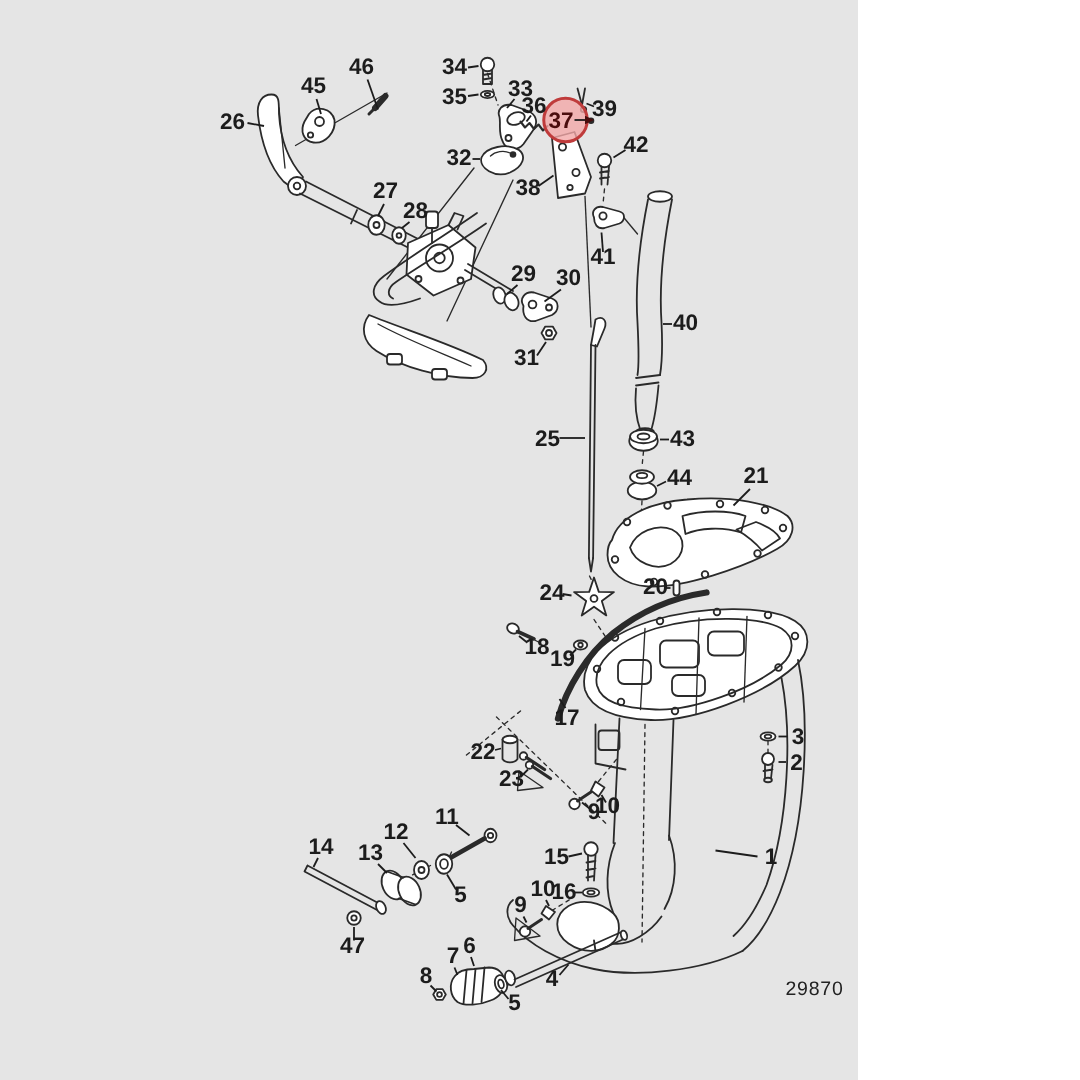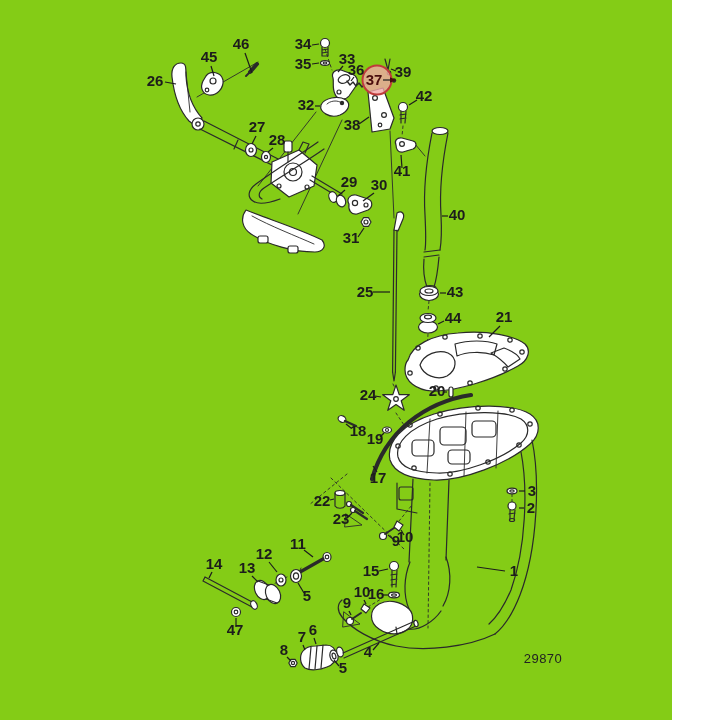--- a/index.html
+++ b/index.html
@@ -1,17 +1,17 @@
 <!DOCTYPE html>
 <html><head>
 <meta charset="utf-8">
 <title>29870</title>
 <style>
   html,body{margin:0;padding:0;background:#fff;}
-  .page{position:relative;width:672px;height:720px;background:#84cc16;overflow:hidden;}
+  .page{position:relative;width:572px;height:720px;background:#e5e5e5;overflow:hidden;}
   svg{display:block;}
   .ln{stroke:#2a2a2a;fill:none;stroke-width:1.2;stroke-linecap:round;stroke-linejoin:round;}
   .fw{fill:#ffffff;}
   .fd{fill:#2a2a2a;stroke:none;}
   .thin{stroke-width:0.9;}
   .dash{stroke-dasharray:2.5 3;stroke-width:0.9;}
   .sw2{stroke-width:2;}
   .sw3{stroke-width:3.2;}
   .strip{stroke-width:4.2;}
   .plabel{font:bold 15px "Liberation Sans", sans-serif;fill:#1c1c1c;}

